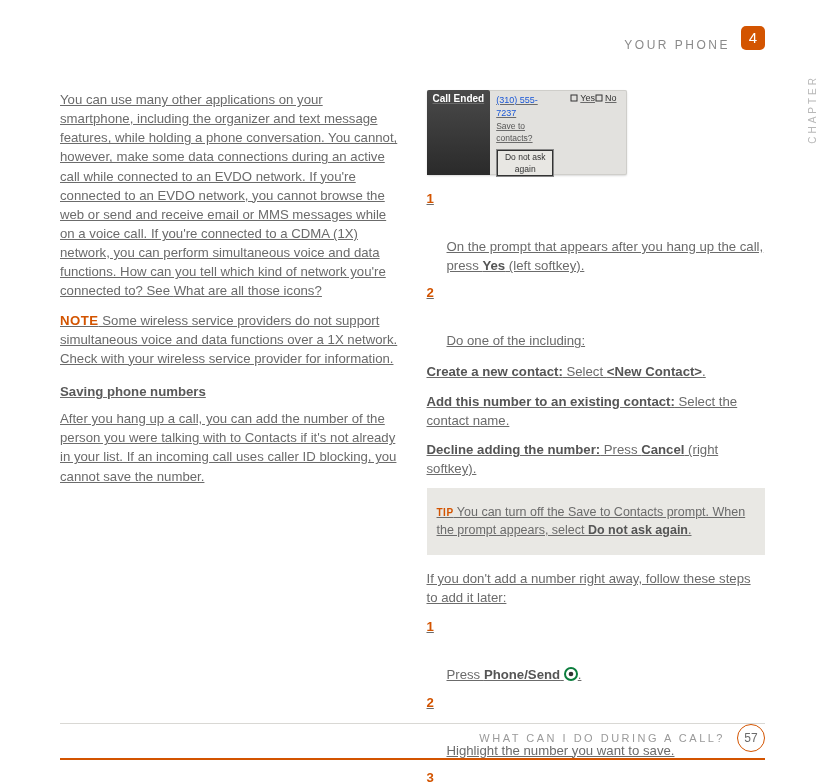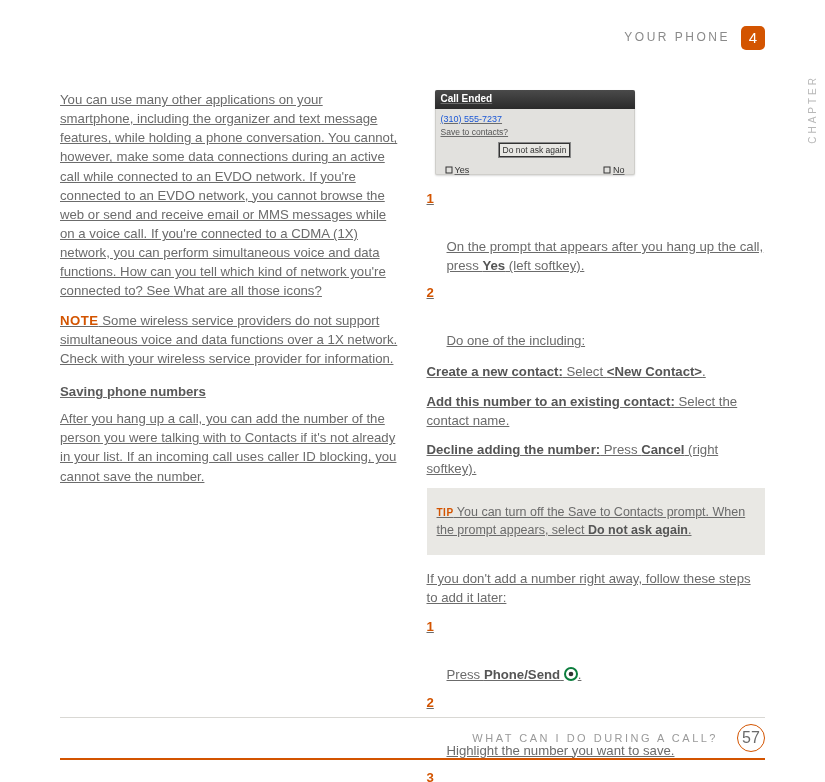--- a/index.html
+++ b/index.html
@@ -20,21 +20,21 @@
     position: relative;
   }
   .header {
     position: relative;
     height: 30px;
     margin-bottom: 30px;
   }
   .header-title {
     position: absolute;
     right: 35px;
-    top: 0;
+    top: 8px;
     font-size: 12px;
     letter-spacing: 2.5px;
     color: #8a8a8a;
   }
   .chapter-badge {
     position: absolute;
     right: 0;
     top: -4px;
     width: 24px;
     height: 24px;
@@ -72,25 +72,25 @@
     font-weight: bold;
     color: #595959;
     margin-top: 14px;
     margin-bottom: 8px;
   }
   .phone-shot {
     width: 200px;
     height: 85px;
     background: #e2e1de;
     border-radius: 2px;
-    margin: 0 0 14px 8px;
+    margin: 0 0 14px 0;
     position: relative;
     box-shadow: inset 0 0 0 1px #cfceca, 0 1px 2px rgba(0,0,0,.15);
     display:flex;
-    flex-direction:column;
+    flex-direction:row;
   }
   .shot-bar {
     background: linear-gradient(#4a4a4a,#2a2a2a);
     color:#fff;
     font-size:10px;
     padding:2px 6px;
     font-weight:bold;
     border-radius: 2px 2px 0 0;
   }
   .shot-body { flex:1; padding:4px 6px; font-size:9px; color:#1a57d6; }
@@ -132,42 +132,42 @@
     display:inline-block;
     width:14px; height:14px;
     vertical-align:-2px;
   }
   .footer {
     position:absolute;
     bottom:22px;
     left:60px;
     right:60px;
     border-top:1px solid #d9d8d4;
-    padding-top:6px;
+    padding-top:0;
     border-bottom: 2px solid #d35400;
     padding-bottom: 6px;
   }
   .footer-inner {
     display:flex;
     justify-content:flex-end;
     align-items:center;
     gap:12px;
   }
   .footer-title {
     font-size:11px;
     letter-spacing:2.5px;
     color:#9a9a9a;
   }
   .page-num {
     width:26px;height:26px;
     border:1px solid #d35400;
     border-radius:50%;
-    font-size:16px;
+    font-size:12px;
     color:#6b6b6b;
-    display:flex;align-items:center;justify-content:center;margin-left:7px;
+    display:flex;align-items:center;justify-content:center;
   }
 </style>
 </head>
 <body>
 
 <div class="page">
 
   <div class="header">
     <span class="header-title">YOUR PHONE</span>
     <span class="chapter-badge">4</span>

